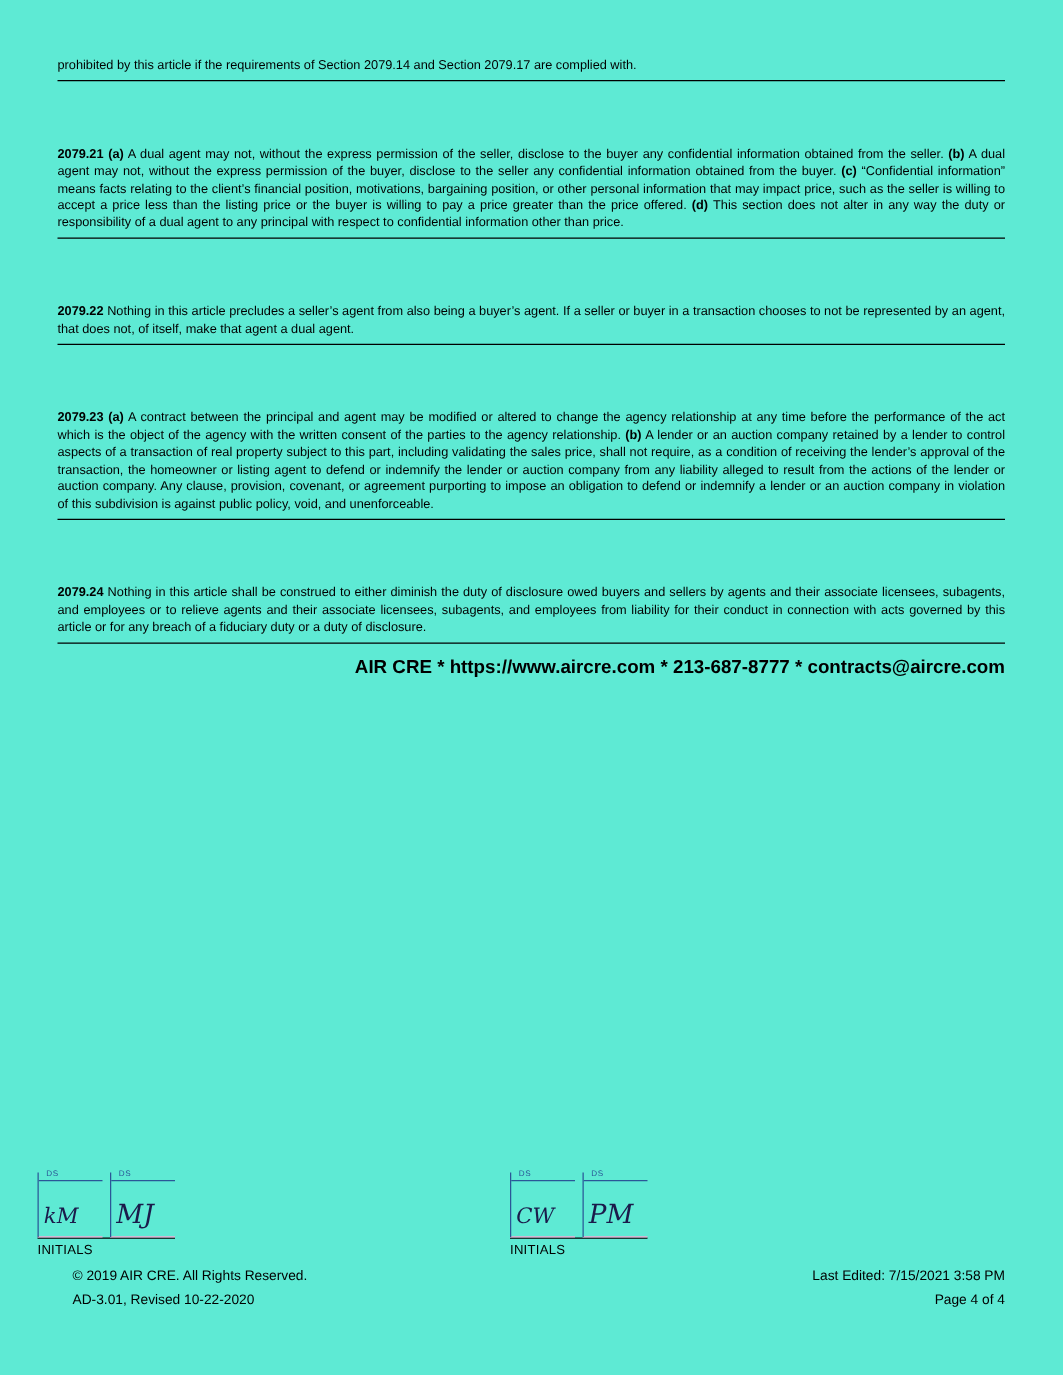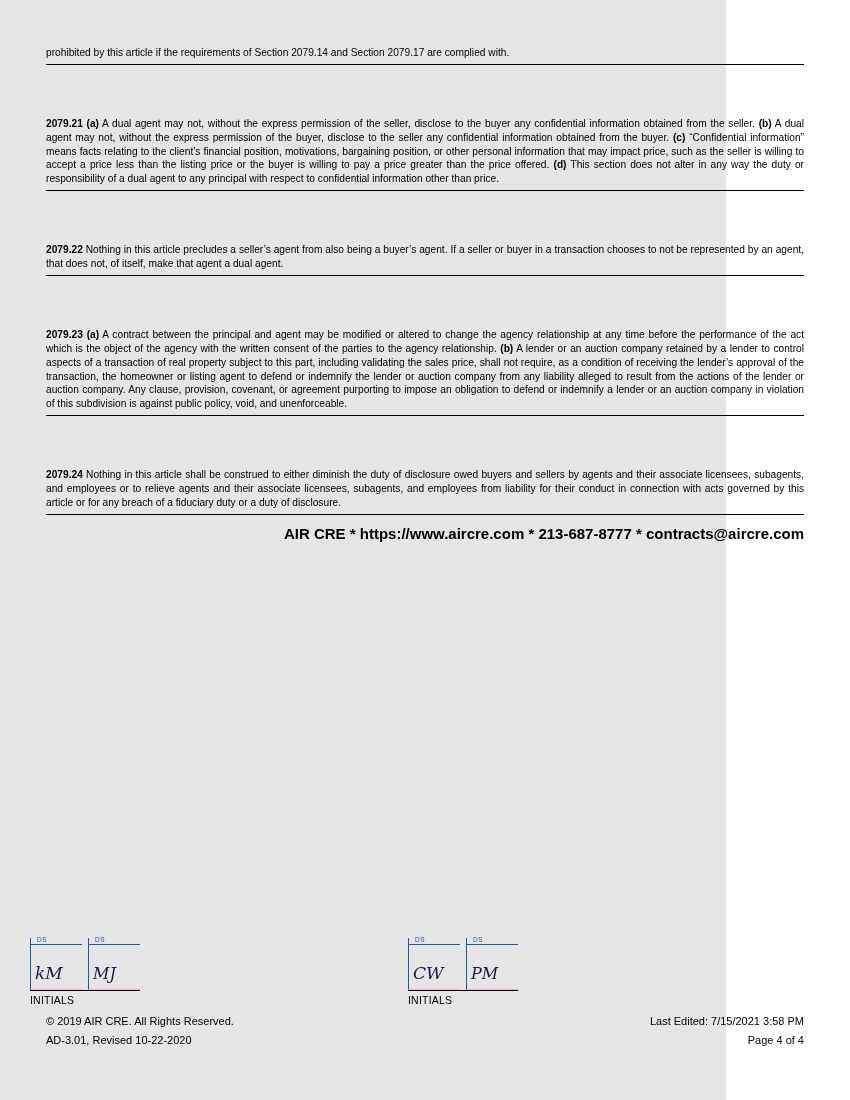--- a/index.html
+++ b/index.html
@@ -11,23 +11,23 @@
     width: 850px;
     height: 1100px;
     position: relative;
     font-family: "Liberation Sans", sans-serif;
     color: #000000;
     overflow: hidden;
   }
   .page {
     position: absolute;
     left: 0; top: 0;
-    width: 726px;
+    width: 850px;
     height: 1100px;
-    background: #e5e5e5;
+    background: #5eead4;
   }
   .content {
     position: absolute;
     left: 46px;
     top: 46px;
     width: 758px;
   }
   .intro-line {
     font-size: 10.2px;
     line-height: 1.35;
@@ -96,21 +96,21 @@
   .sig-ink {
     position: absolute;
     left: 4px;
     bottom: 6px;
     font-family: "DejaVu Serif", serif;
     font-style: italic;
     font-size: 17px;
     color: #1b1b4b;
     white-space: nowrap;
   }
-  .sig-ink.big { font-size: 16px; }
+  .sig-ink.big { font-size: 21px; }
   .initials-label {
     margin-top: 3px;
     font-size: 10.5px;
     letter-spacing: 0.2px;
   }
   .initials-rule {
     width: 110px;
     border-top: 1px solid #000;
     margin-bottom: 2px;
   }
@@ -121,21 +121,21 @@
     left: 46px;
     top: 1012px;
     width: 758px;
     font-size: 11px;
   }
   .bottom .row {
     display: flex;
     justify-content: space-between;
     line-height: 1.75;
   }
-  .bottom .left { text-align: right; }
+  .bottom .left { text-align: right; margin-left: 12px; }
   .bottom .right { text-align: left; }
 </style>
 </head>
 <body>
 
 <div class="page">
 
   <div class="content">
 
     <div class="intro-line">prohibited by this article if the requirements of Section 2079.14 and Section 2079.17 are complied with.</div>

